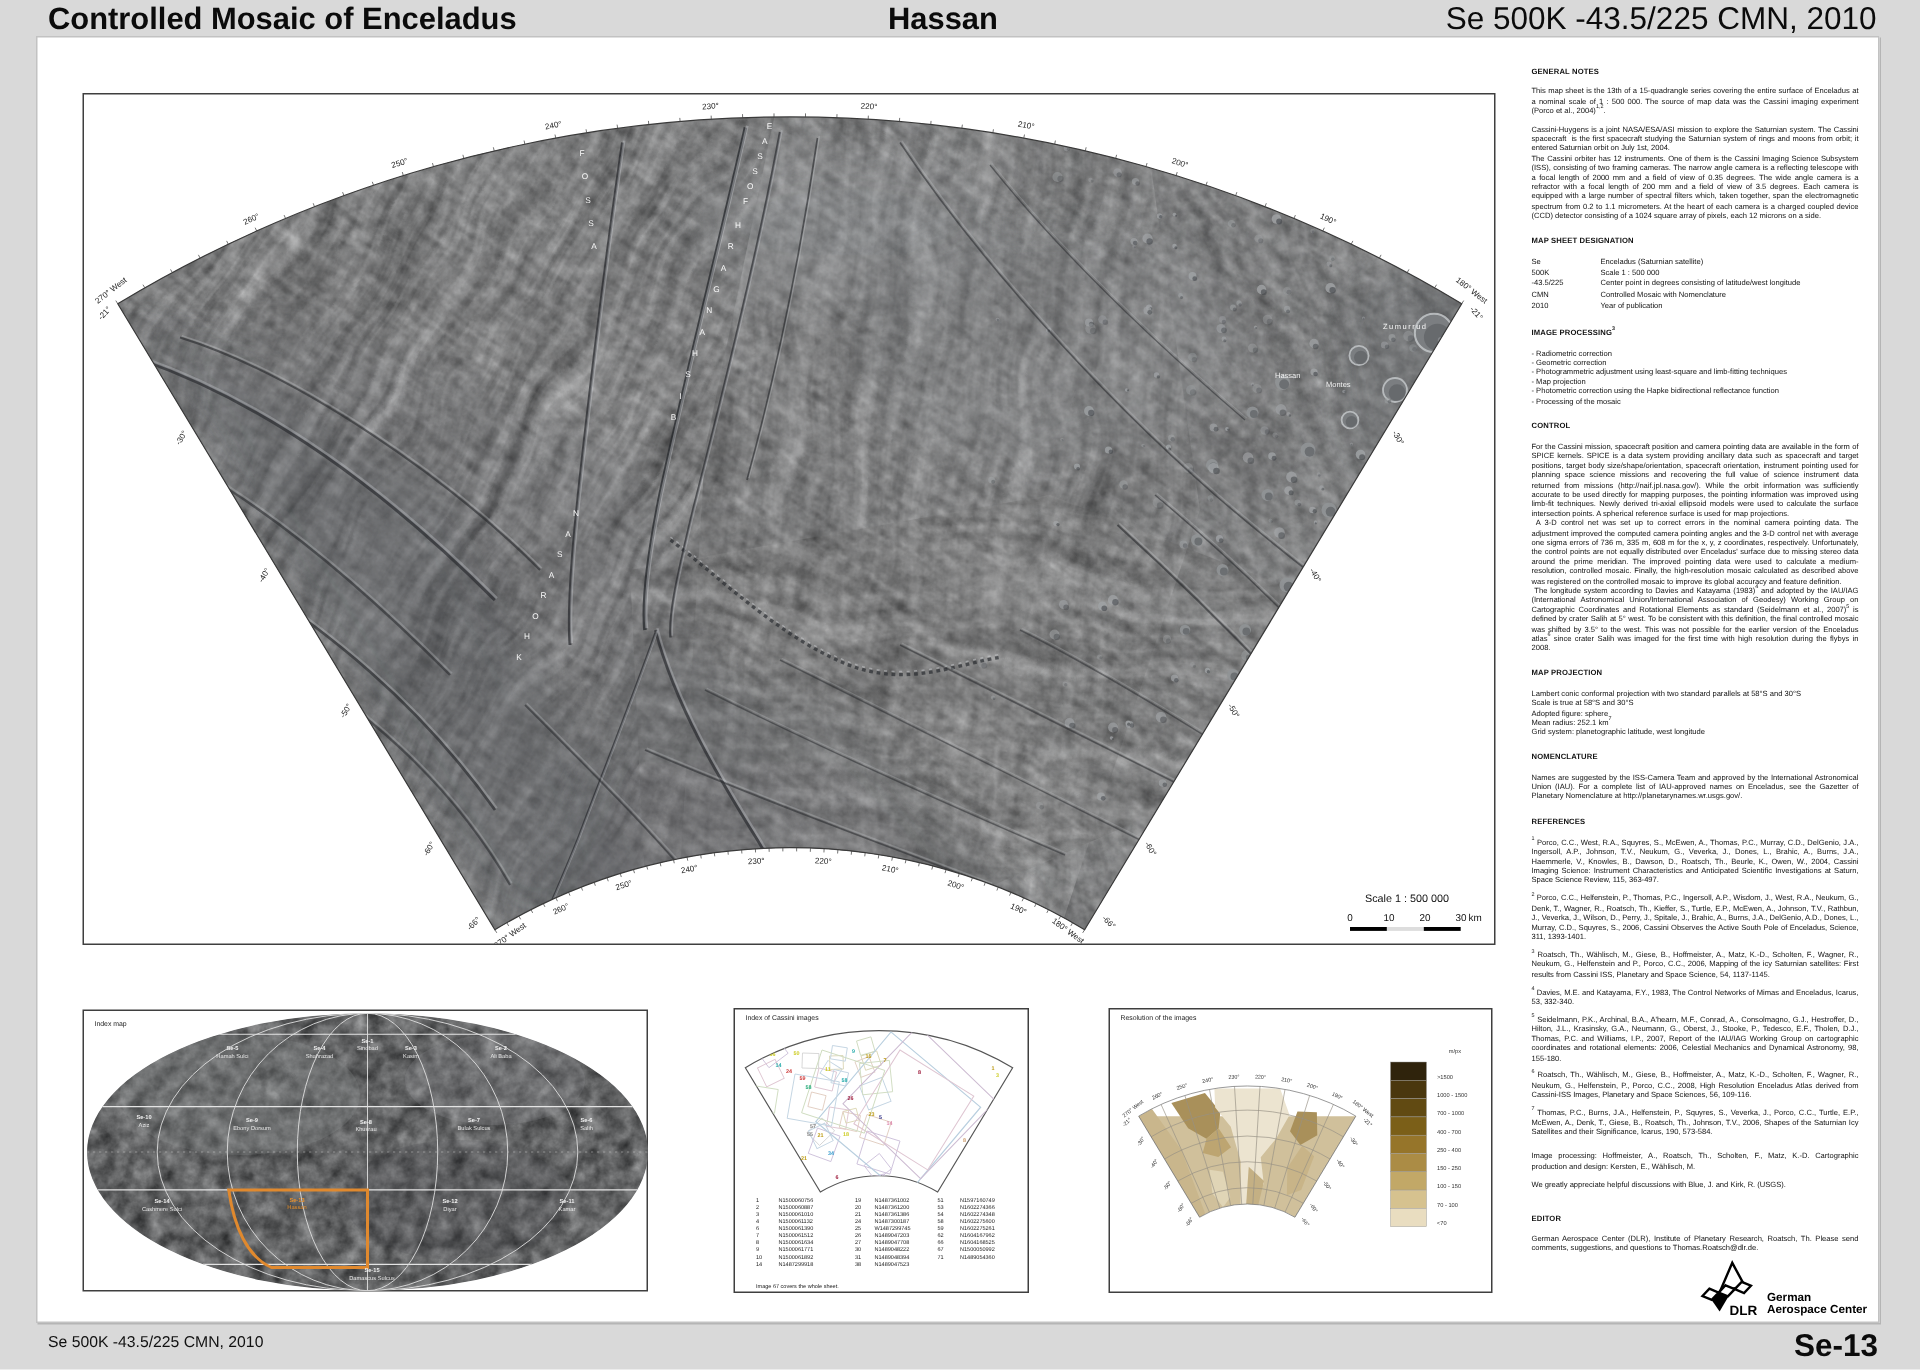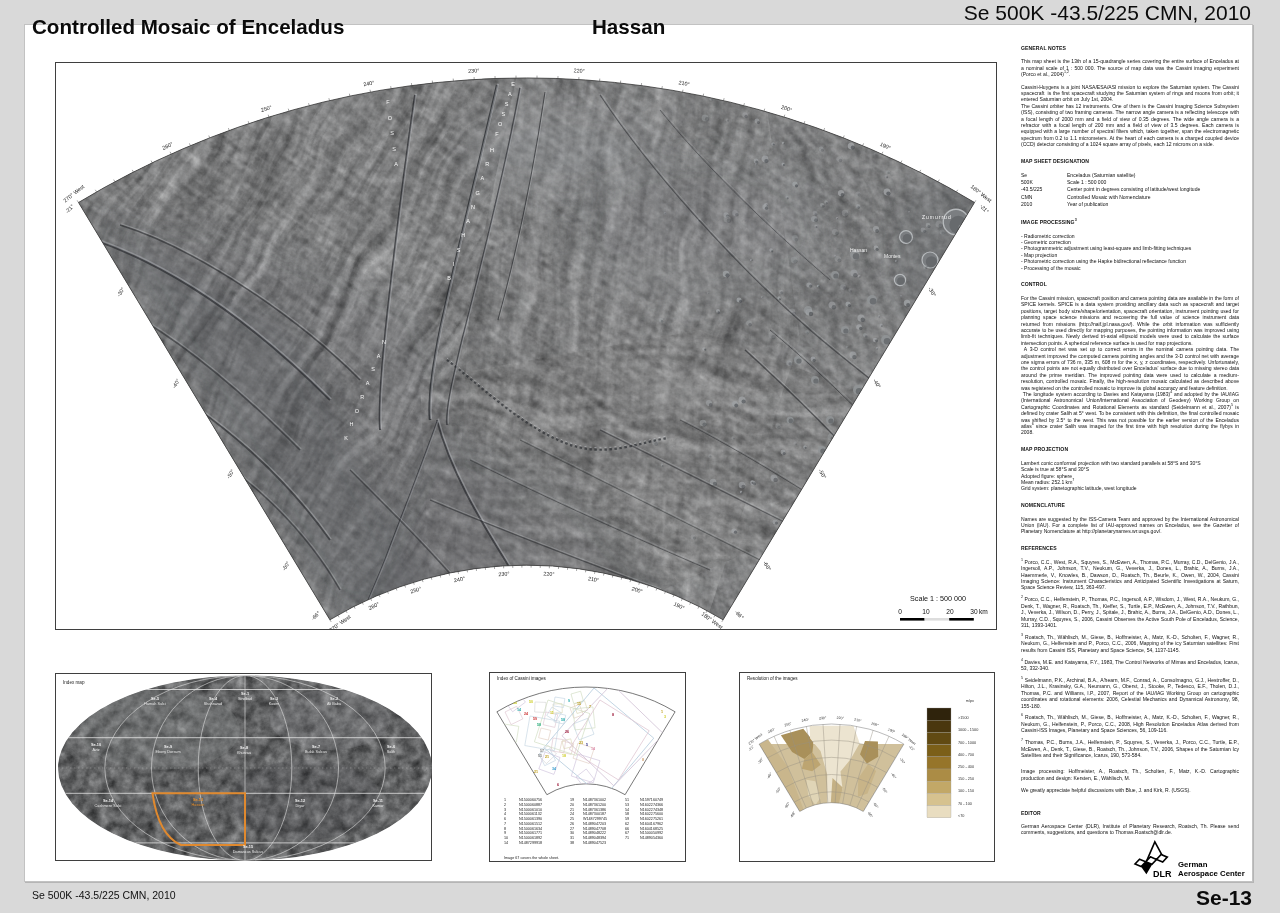--- a/index.html
+++ b/index.html
@@ -1,20 +1,20 @@
 <!DOCTYPE html>
 <html><head><meta charset="utf-8">
 <style>
 html,body{margin:0;padding:0}
 body{width:1280px;height:913px;background:#d9d9d9;font-family:"Liberation Sans",sans-serif;position:relative;overflow:hidden}
 .abs{position:absolute}
 .sheet{left:24px;top:24px;width:1227px;height:856px;background:#fff;border:1px solid #c2c2c2;box-shadow:1px 1px 0 #b5b5b5}
 .mapbox{left:55px;top:62px;width:940px;height:566px;border:1px solid #3f3f3f;background:#fff}
 .panel{border:1px solid #3f3f3f;background:#fff}
-.htitle{top:15px;font-size:20.6px;font-weight:bold;color:#0b0b0b;white-space:nowrap}
+.htitle{top:1px;font-size:20.6px;font-weight:bold;color:#0b0b0b;white-space:nowrap}
 .rcol{left:1021px;top:45px;width:218px;font-size:5.05px;line-height:6.4px;color:#111;text-align:justify}
 .rcol h4{font-size:5.1px;margin:10.5px 0 7px 0;letter-spacing:0.1px}
 .rcol p{margin:0 0 6px 0}
 .rcol .nj{text-align:left}
 .rcol table{border-collapse:collapse;margin:0 0 6px 0}
 .rcol td{font-size:5.05px;line-height:7.4px;vertical-align:top;padding:0}
 .rcol td:first-child{width:46px}
 .rcol .ref{margin-bottom:5.5px}
 .rcol sup{font-size:3.6px;line-height:0}
 .footL{left:32px;top:889px;font-size:10.5px;color:#111}

